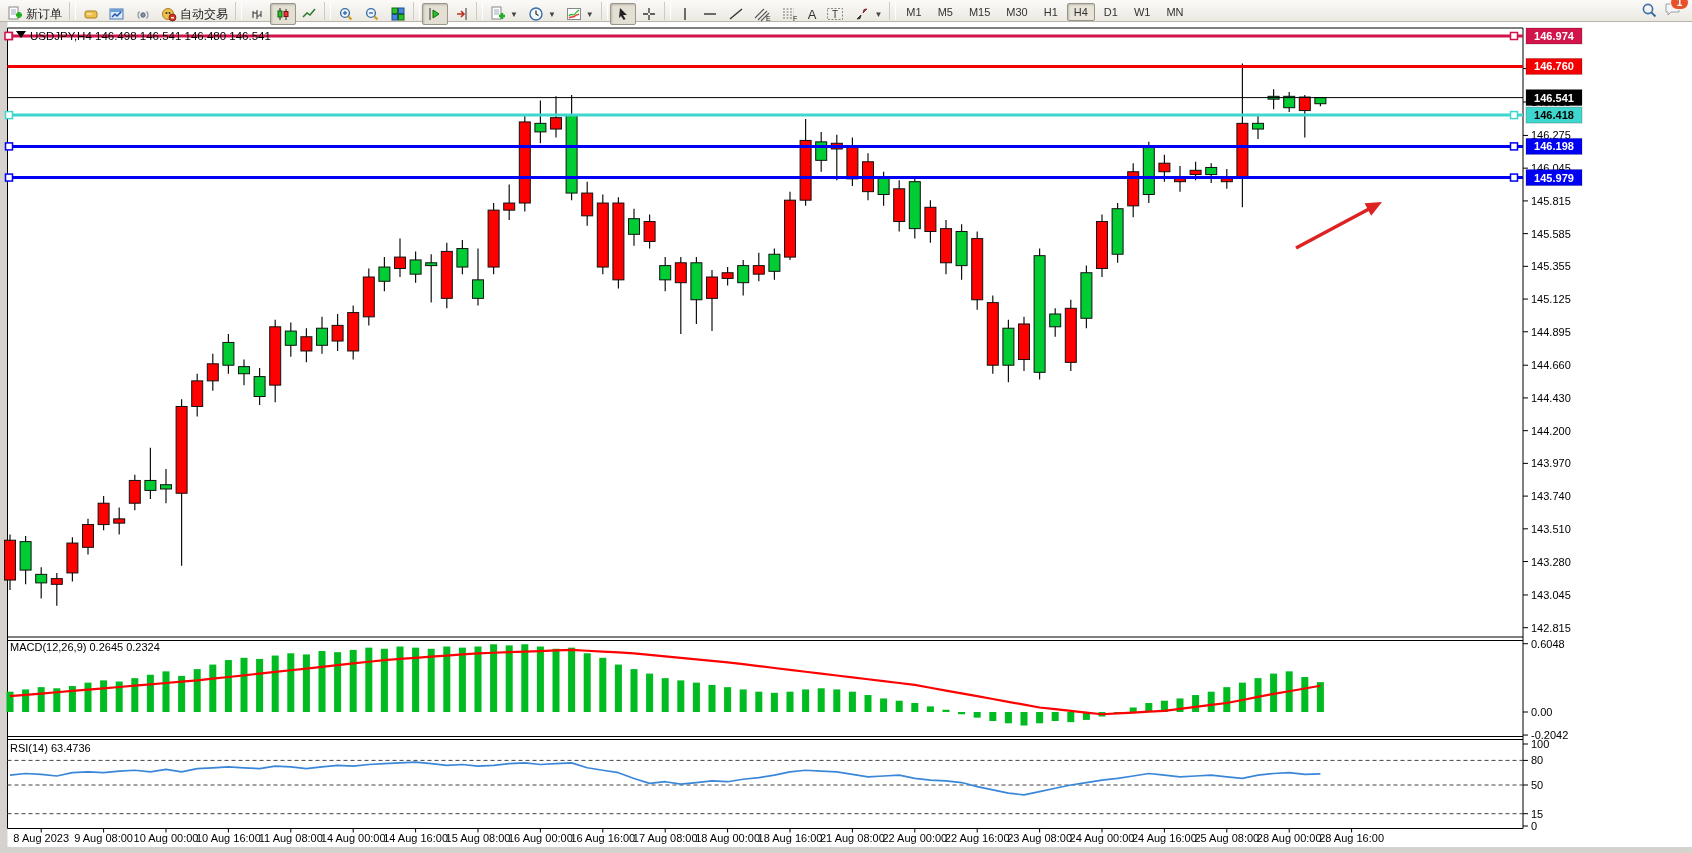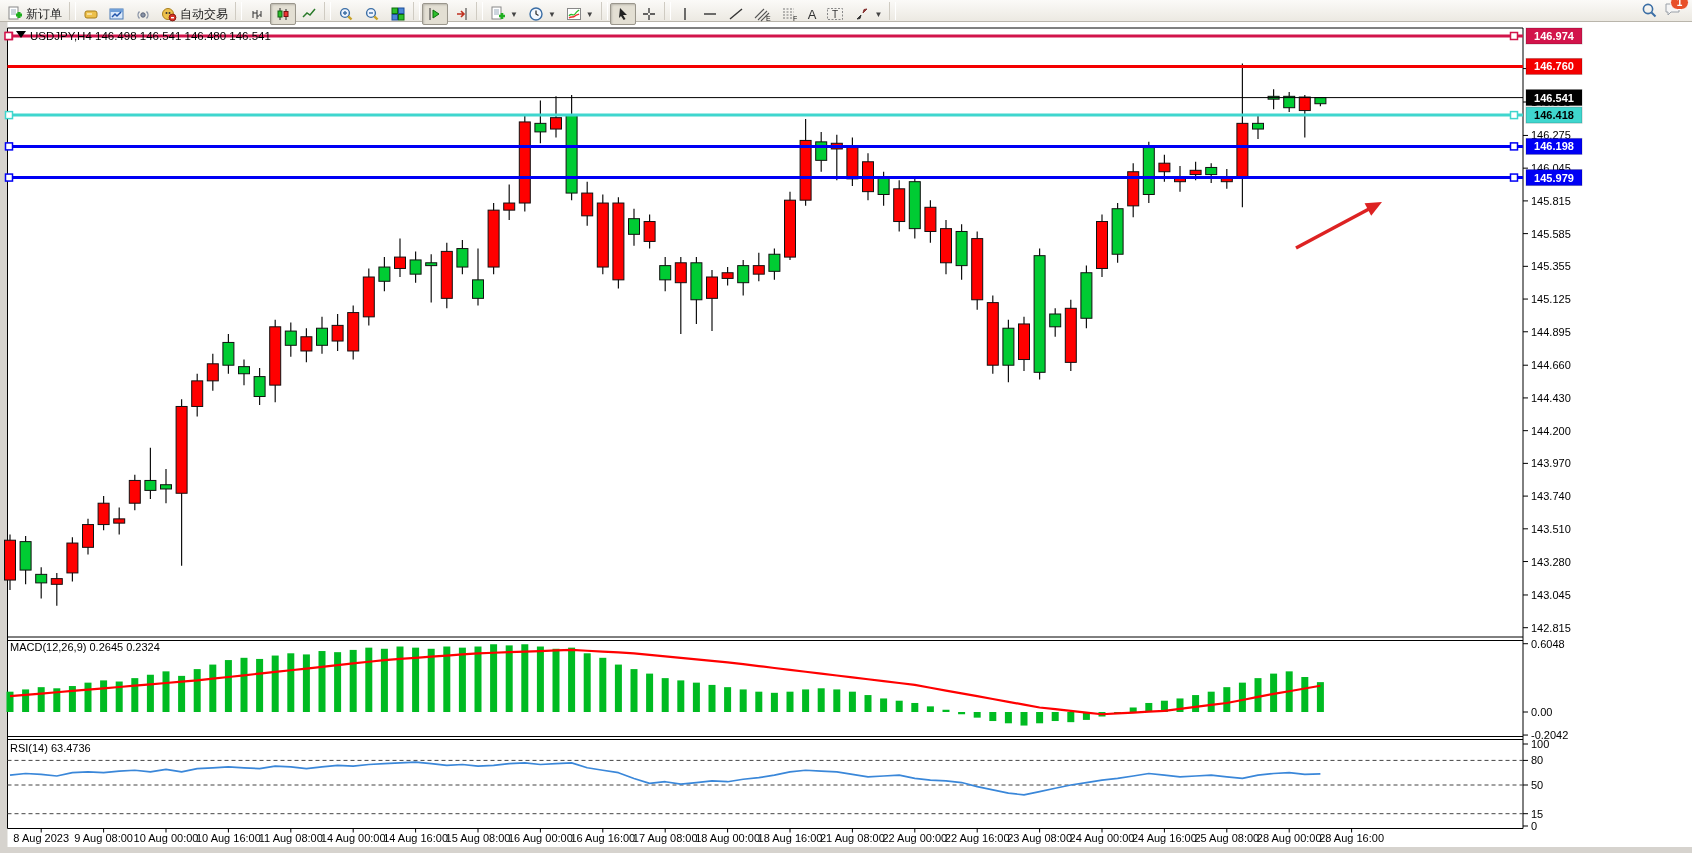--- a/index.html
+++ b/index.html
@@ -209,20 +209,31 @@
         </div>
       <div class="tb-btn">
           <svg width="16" height="16">
             <path d="M3 13l4-4M7 9l-1 3.5L3 13z" fill="#333" stroke="#333"></path>
             <path d="M13 3L9 7M9 7l1-3.5L13 3z" fill="#833" stroke="#833"></path>
           </svg>
           <span class="caret">▼</span>
         </div>
     </div>
     <div class="tb-sep"></div>
+    <div class="tb-group" id="tf-group">
+        <button class="tf-btn">M1</button>
+        <button class="tf-btn">M5</button>
+        <button class="tf-btn">M15</button>
+        <button class="tf-btn">M30</button>
+        <button class="tf-btn">H1</button>
+        <button class="tf-btn active">H4</button>
+        <button class="tf-btn">D1</button>
+        <button class="tf-btn">W1</button>
+        <button class="tf-btn">MN</button>
+      </div>
     <div id="tb-right">
       <svg width="17" height="17">
           <circle cx="7" cy="7" r="4.6" fill="none" stroke="#3b6ea5" stroke-width="1.6"></circle>
           <path d="M10.5 10.5l4 4" stroke="#3b6ea5" stroke-width="2"></path>
         </svg>
       <div id="chat-wrap">
         <svg width="18" height="16">
             <path d="M2 3h13v8H7l-3 3v-3H2z" fill="#f5f5f5" stroke="#9aa0a8"></path>
           </svg>
         <div id="chat-badge">1</div>

